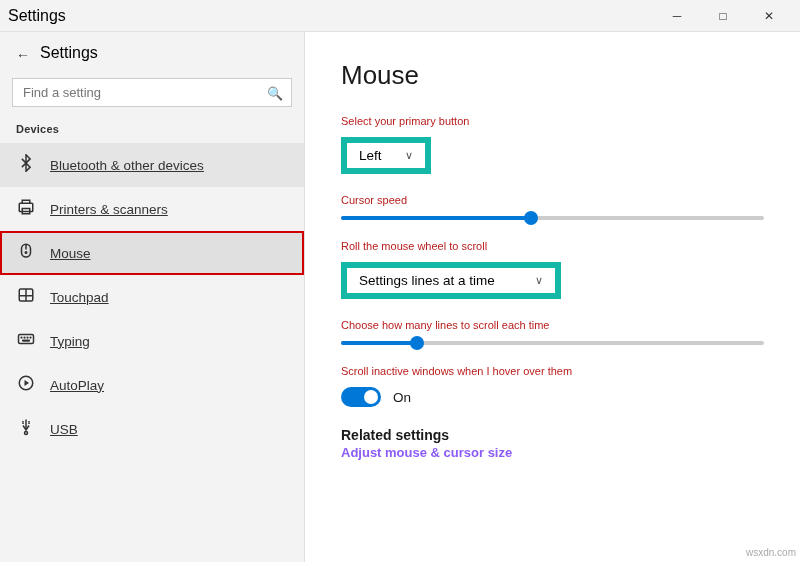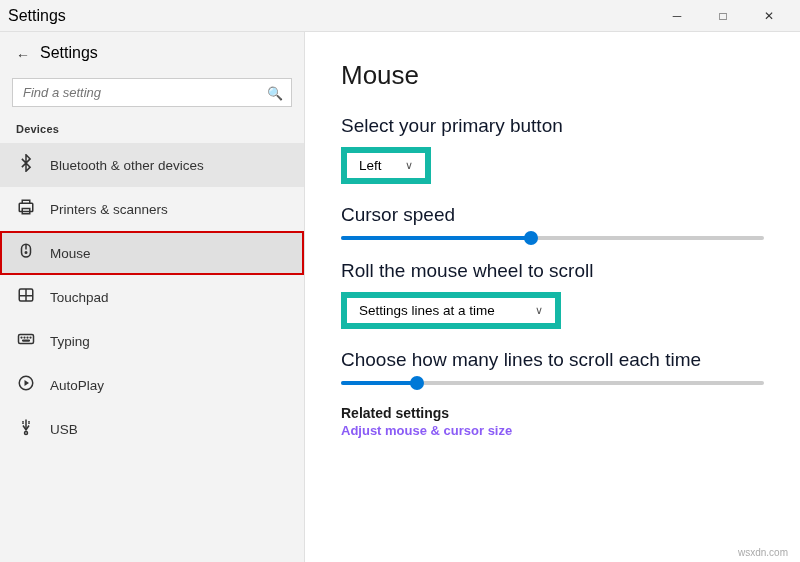--- a/index.html
+++ b/index.html
@@ -80,21 +80,20 @@
       margin: 4px 12px 12px 12px;
       position: relative;
     }
     .sidebar-search input {
       width: 100%;
       padding: 6px 30px 6px 10px;
       border: 1px solid #ccc;
       background: #fff;
       font-size: 13px;
       outline: none;
-      font-style: italic;
     }
     .sidebar-search .search-icon {
       position: absolute;
       right: 8px;
       top: 50%;
       transform: translateY(-50%);
       color: #666;
       font-size: 13px;
     }
 
@@ -108,20 +107,21 @@
 
     .sidebar-item {
       display: flex;
       align-items: center;
       gap: 14px;
       padding: 11px 16px;
       cursor: pointer;
       font-size: 13.5px;
       color: #333;
       position: relative;
+      text-decoration: underline;
     }
     .sidebar-item.active {
       background: #e0e0e0;
       outline: 2px solid #d00000;
       outline-offset: -2px;
       font-weight: 500;
     }
     .sidebar-item.highlighted {
       background: #e5e5e5;
     }
@@ -143,22 +143,22 @@
       font-size: 26px;
       font-weight: 300;
       color: #1a1a1a;
       margin-bottom: 24px;
     }
 
     .setting-group {
       margin-bottom: 20px;
     }
     .setting-label {
-      font-size: 19px;
-      color: #0f172a;
+      font-size: 11px;
+      color: #b91c1c;
       margin-bottom: 10px;
     }
 
     
     .dropdown {
       display: inline-flex;
       align-items: center;
       gap: 10px;
       border: 6px solid #14b8a6;
       padding: 5px 12px;
@@ -240,21 +240,21 @@
       color: #8b5cf6;
       cursor: pointer;
       text-decoration: none;
       font-weight: bold;
     }
 
     
     .watermark {
       position: fixed;
       bottom: 4px;
-      right: 12px;
+      right: 4px;
       font-size: 10px;
       color: #aaa;
       pointer-events: none;
     }
   </style>
 </head>
 <body>
 
 <div class="titlebar">
   <div class="titlebar-left">
@@ -396,20 +396,29 @@
     </div>
 
     <div class="setting-group">
       <div class="setting-label">Choose how many lines to scroll each time</div>
       <div class="slider-track">
         <div class="slider-fill" style="width: 18%;"></div>
         <div class="slider-thumb" style="left: 18%;"></div>
       </div>
     </div>
 
+    <div class="setting-group">
+      <div class="setting-label">Scroll inactive windows when I hover over them</div>
+      <div class="toggle-row">
+        <div class="toggle">
+          <div class="toggle-knob"></div>
+        </div>
+        <span class="toggle-label">On</span>
+      </div>
+    </div>
 
     <div class="setting-group">
       <div class="related-title">Related settings</div>
       <a class="related-link">Adjust mouse &amp; cursor size</a>
     </div>
 
   </div>
 </div>
 
 <div class="watermark">wsxdn.com</div>

